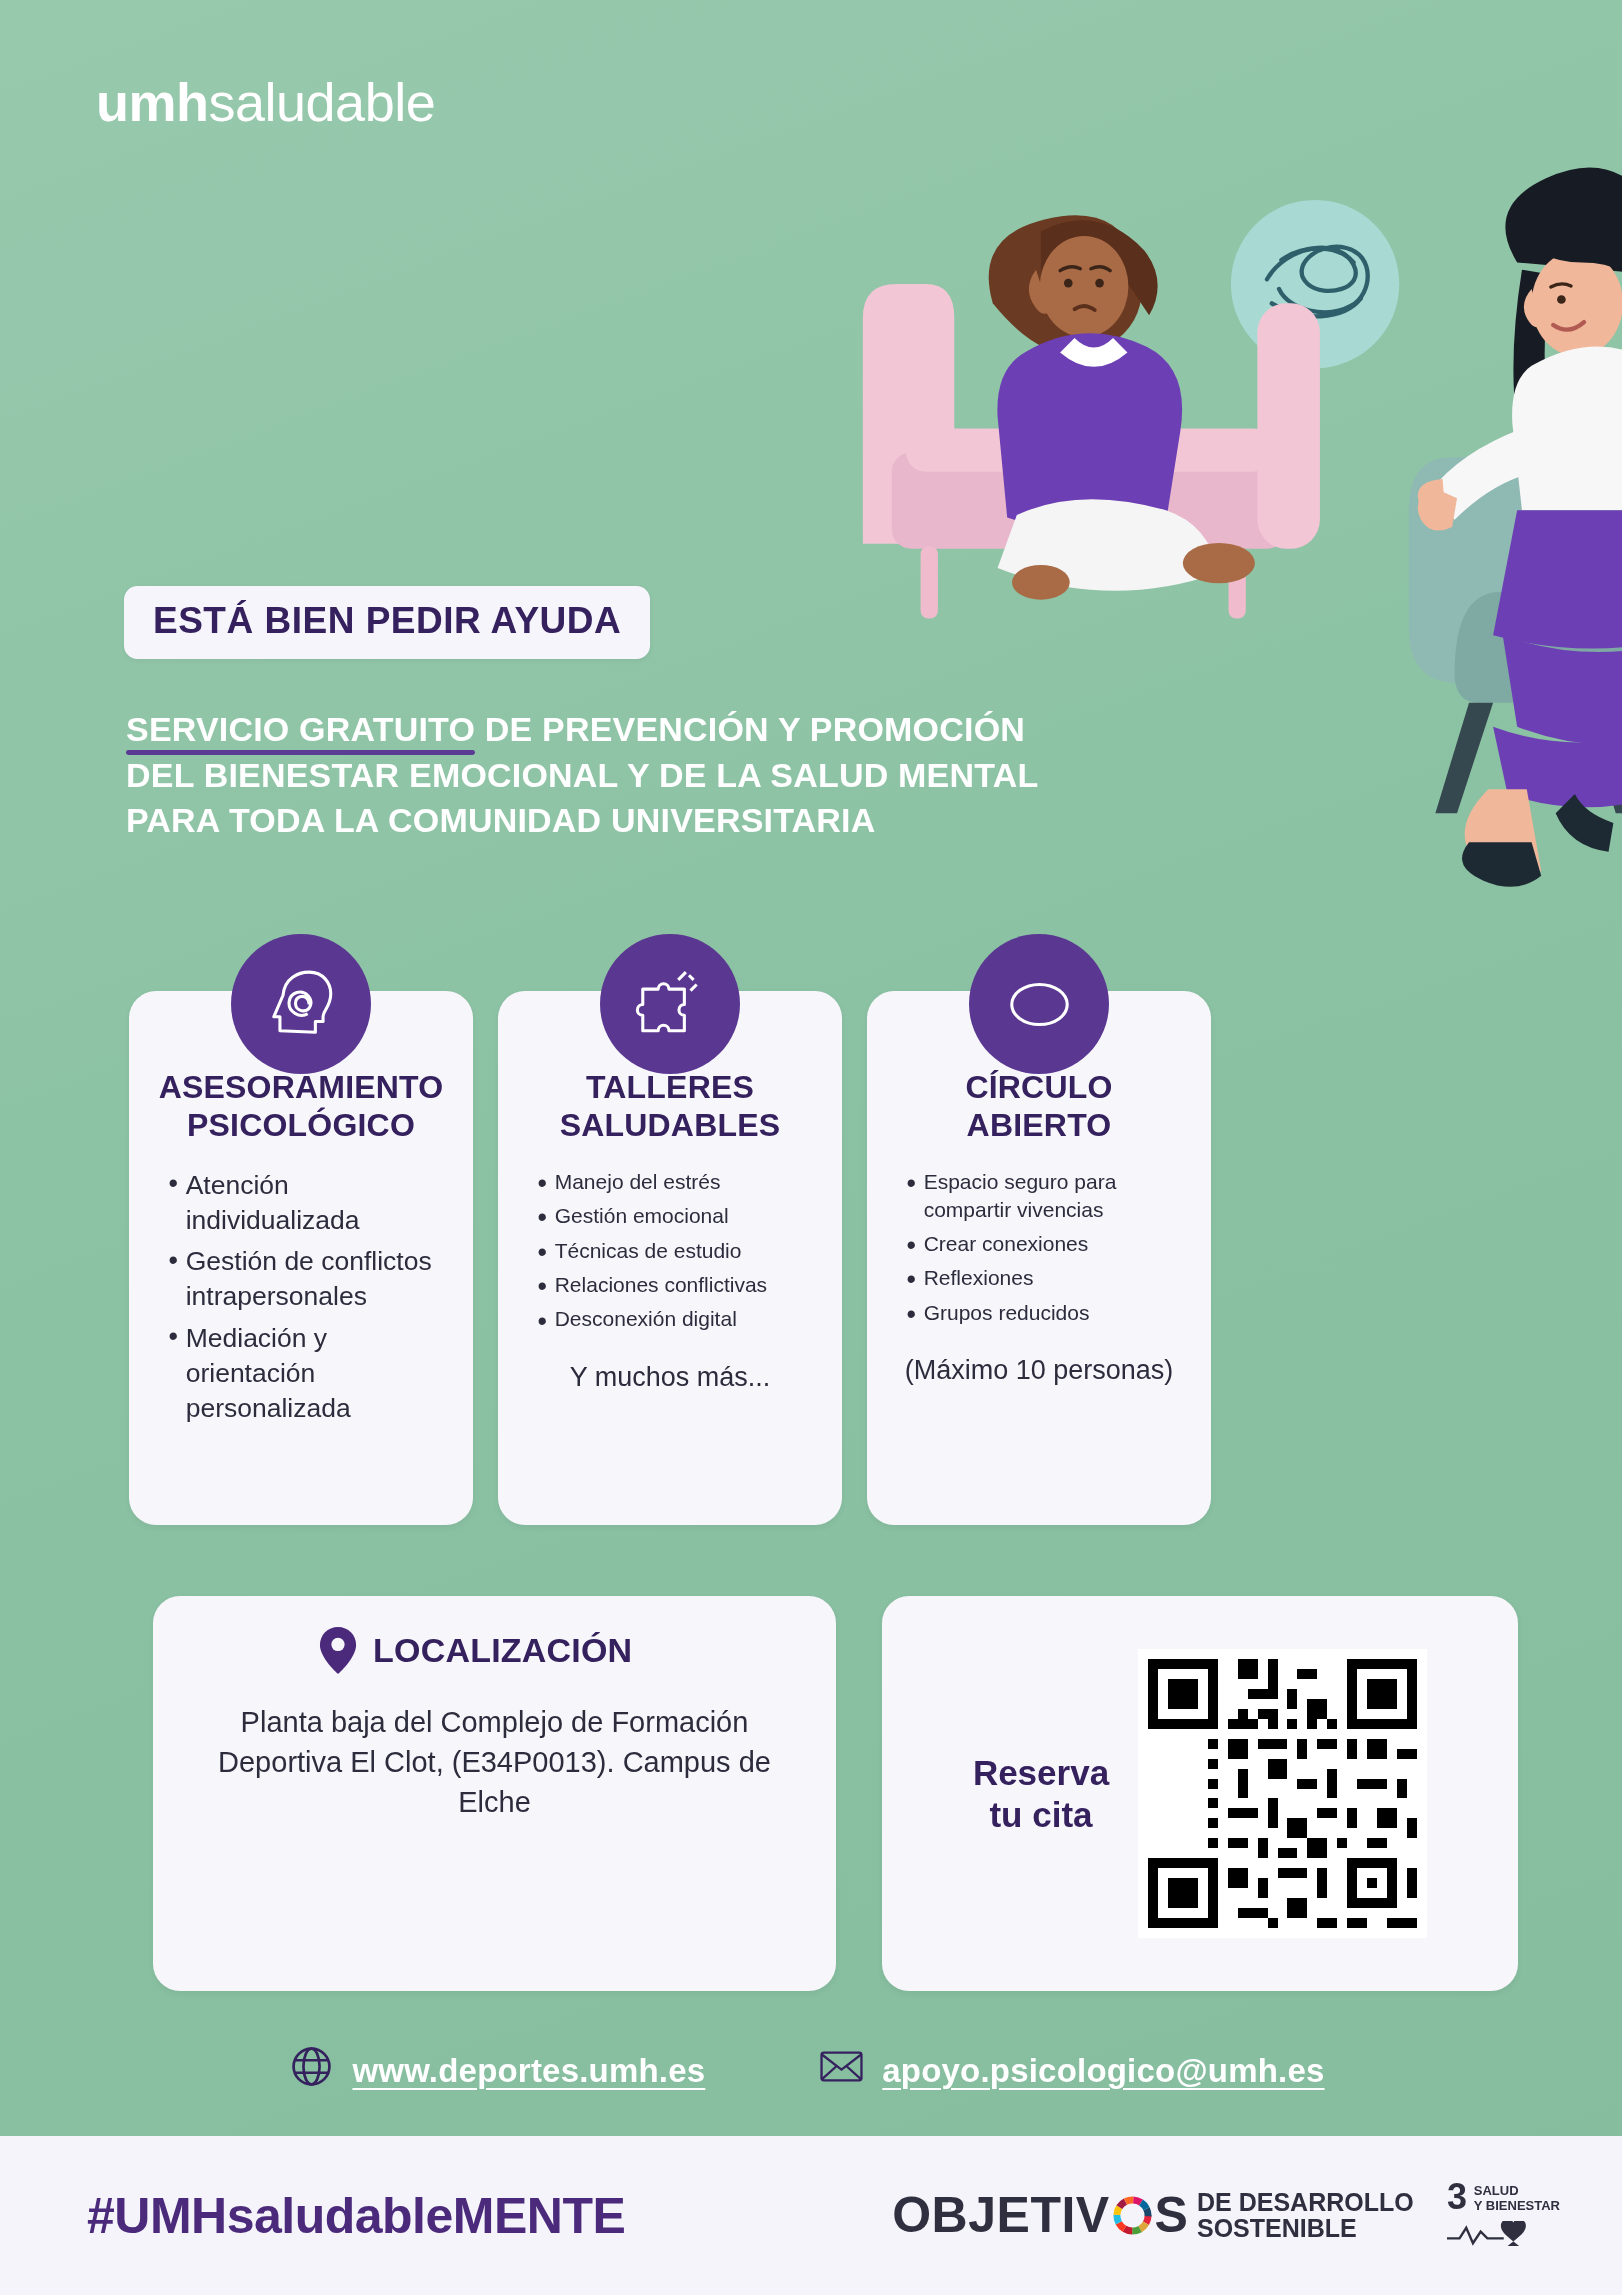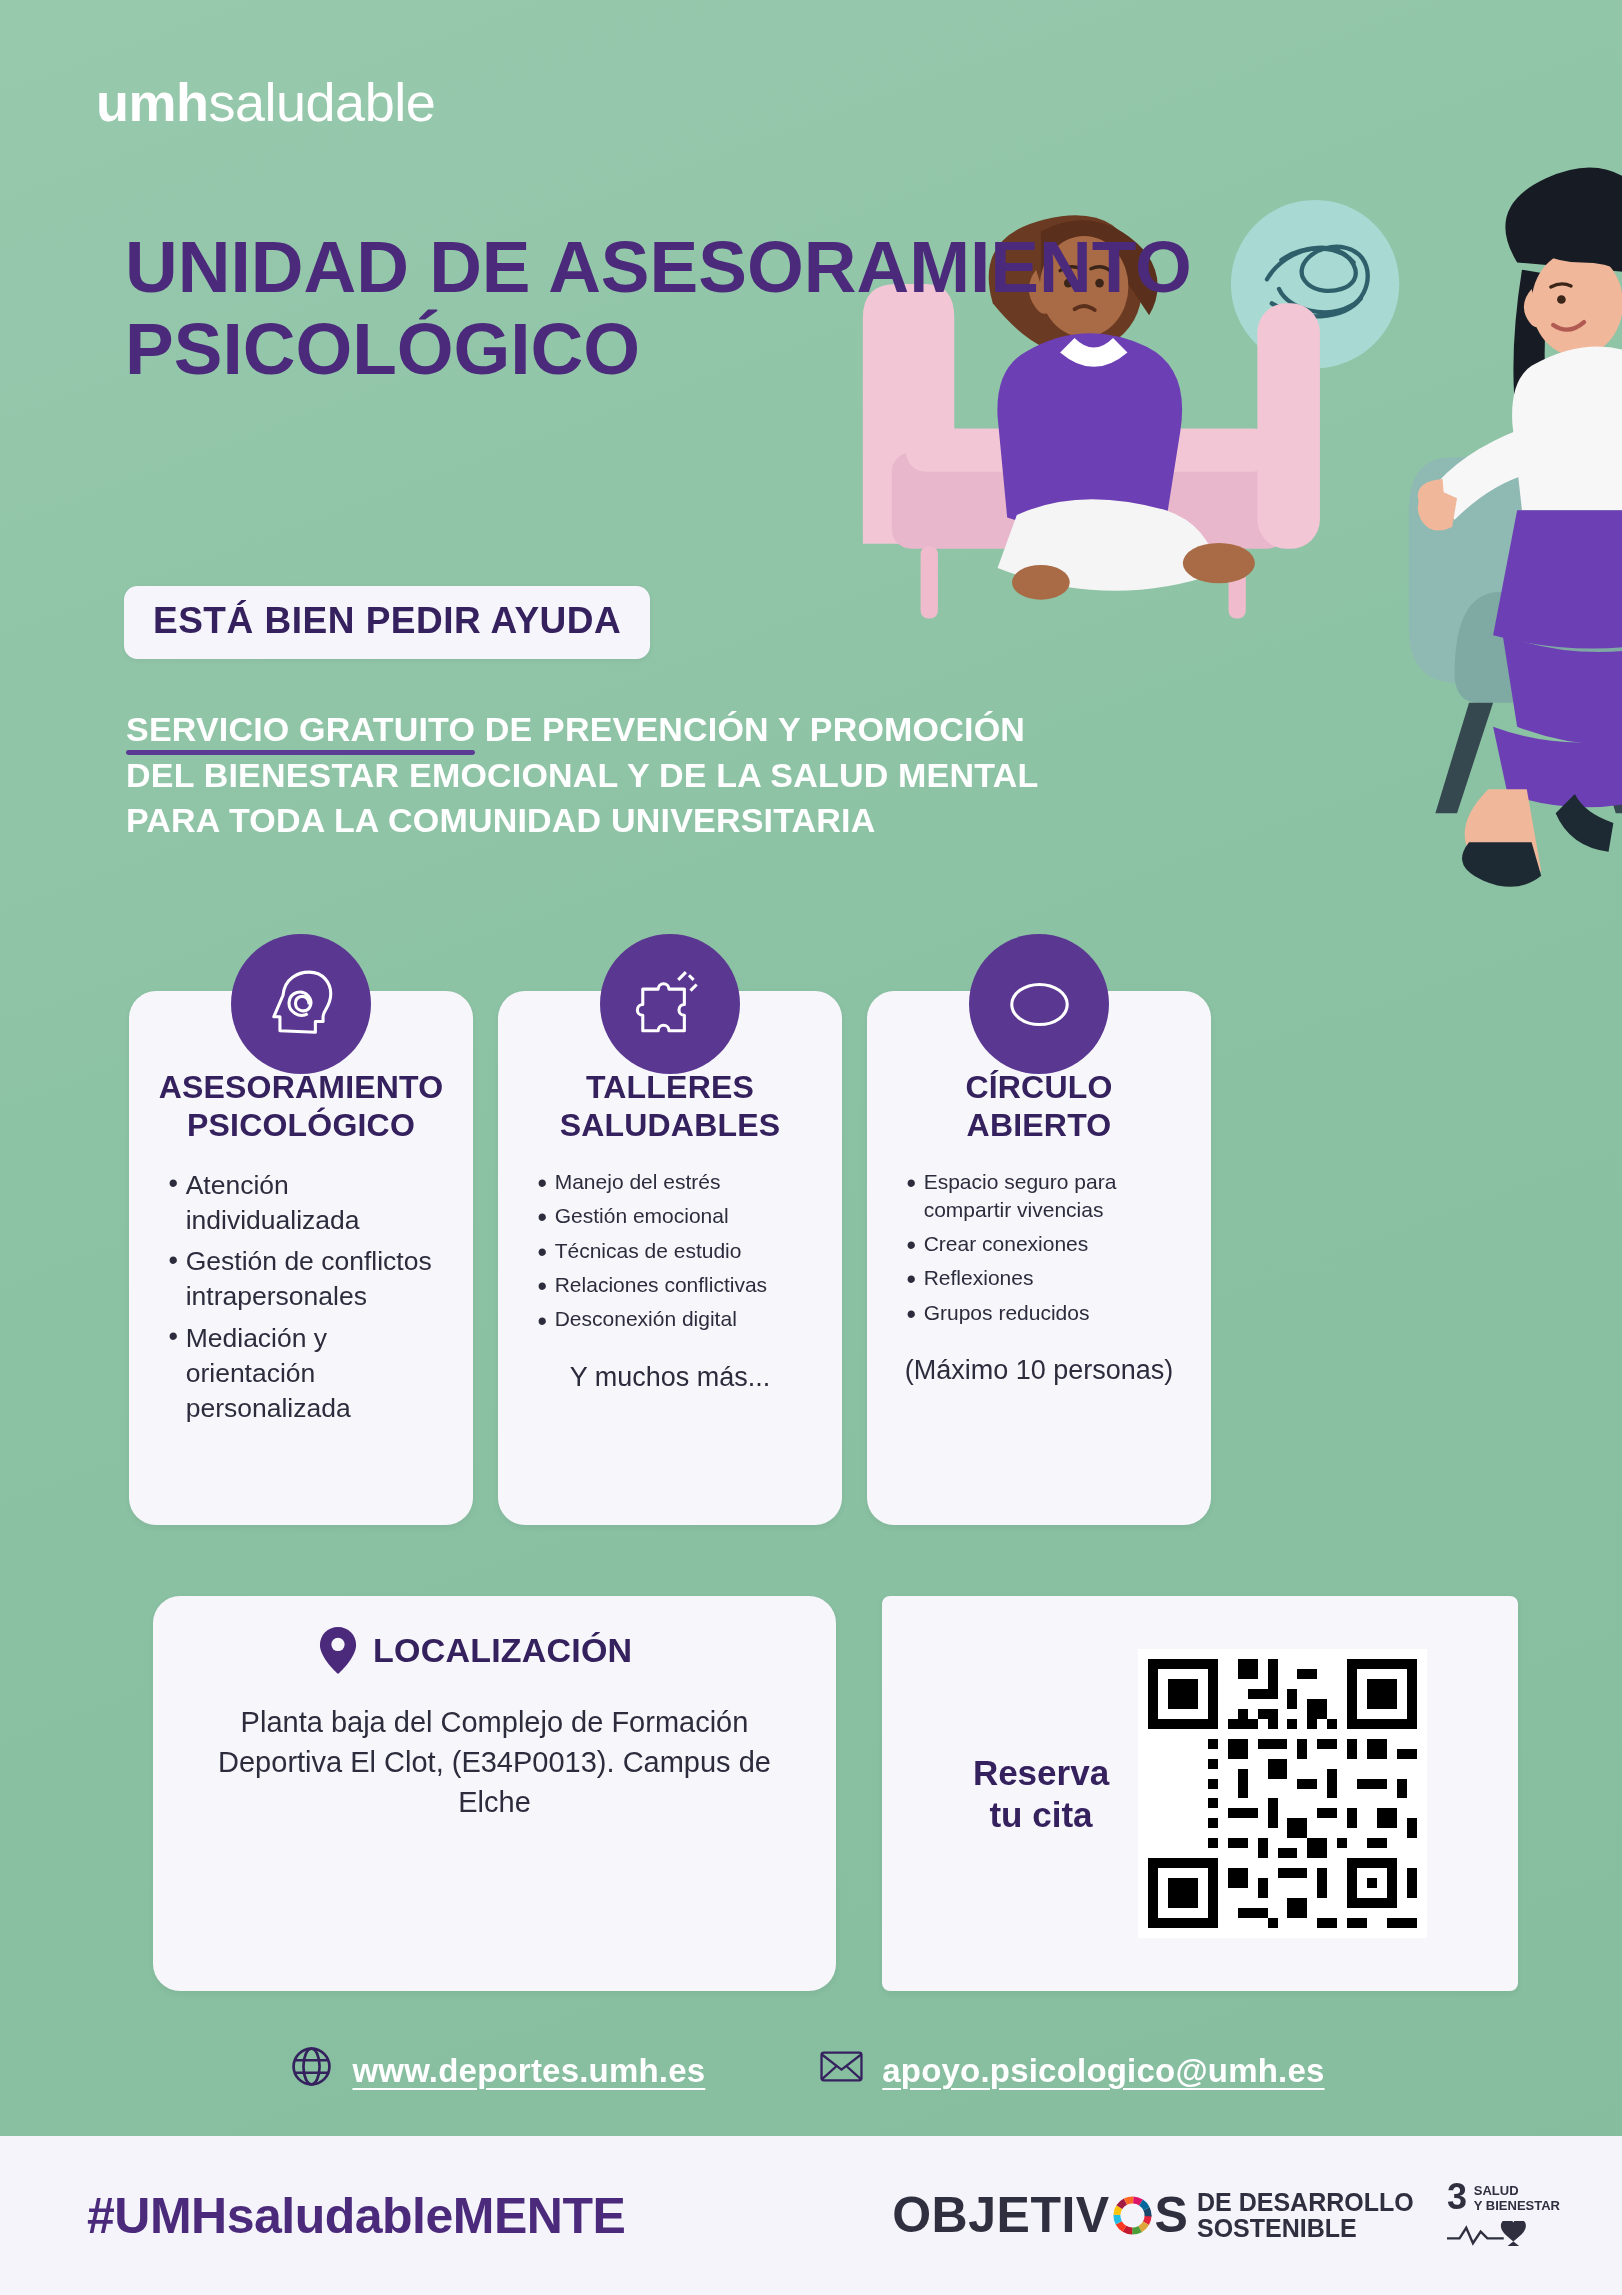--- a/index.html
+++ b/index.html
@@ -201,21 +201,21 @@
     letter-spacing: 0.2px;
   }
   .loc-text {
     text-align: center;
     color: #2c2c3d;
     font-size: 29px;
     line-height: 1.38;
   }
   .qr-card {
     background: #f7f6fb;
-    border-radius: 8px;
+    border-radius: 27px;
     width: 636px;
     height: 395px;
     display: flex;
     align-items: center;
     justify-content: center;
     gap: 29px;
     padding: 0 27px;
     box-shadow: 0 2.9px 6.7px rgba(0,0,0,0.05);
   }
   .qr-label {
@@ -370,21 +370,20 @@
       <path d="M1265 665 q-60 5 -50 45 q10 30 55 20 Z" fill="#f0b79a"></path>
       <path d="M1420 730 h350 l30 250 q-200 70 -430 10 Z" fill="#6d3fb5"></path>
       <path d="M1390 990 q200 70 400 0 l-10 200 q-180 60 -360 -10 Z" fill="#6d3fb5"></path>
       <path d="M1370 1180 q160 60 340 10 l20 130 q-170 55 -330 0 Z" fill="#6d3fb5"></path>
       <path d="M1360 1310 q-70 70 -40 130 q40 70 150 40 l-30 -170 Z" fill="#f0b79a"></path>
       <path d="M1320 1420 q-40 50 30 80 q70 30 120 -10 l-20 -70 Z" fill="#1d2a33"></path>
       <path d="M1500 1360 q30 70 110 80 l10 -60 q-60 -20 -80 -60 Z" fill="#1d2a33"></path>
     </svg>
   </div>
 
-  <div class="title">UNIDAD DE ASESORAMIENTO PSICOLÓGICO</div>
 
   <div class="pill">ESTÁ BIEN PEDIR AYUDA</div>
 
   <div class="subtitle">
     <div>
       <span class="ul">SERVICIO GRATUITO</span><span> DE PREVENCIÓN Y PROMOCIÓN</span>
     </div>
     <div>DEL BIENESTAR EMOCIONAL Y DE LA SALUD MENTAL</div>
     <div>PARA TODA LA COMUNIDAD UNIVERSITARIA</div>
   </div>

